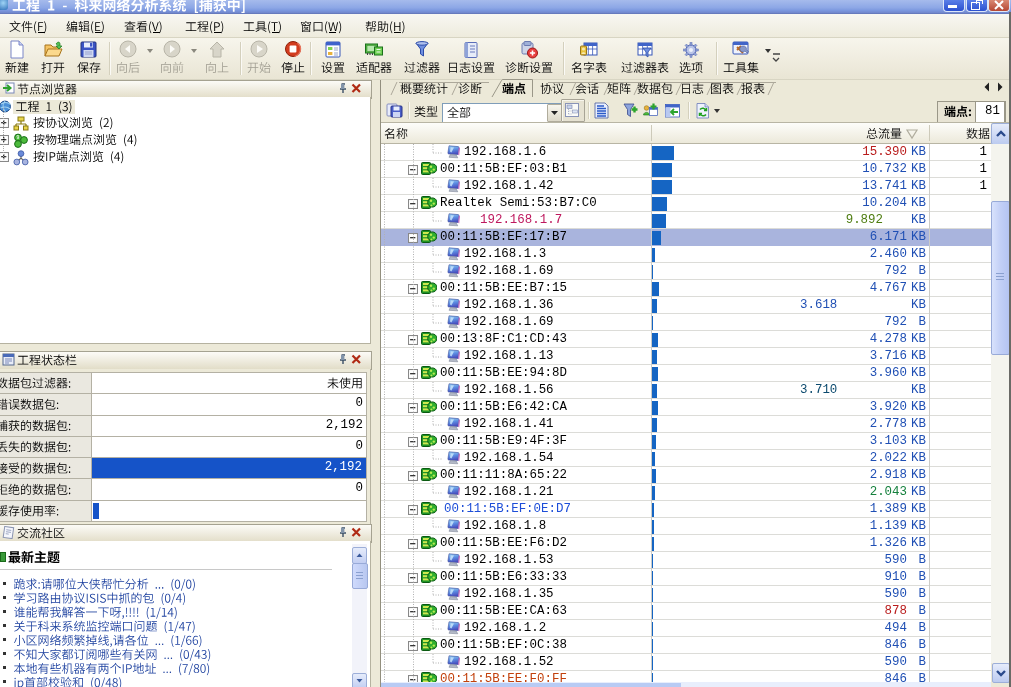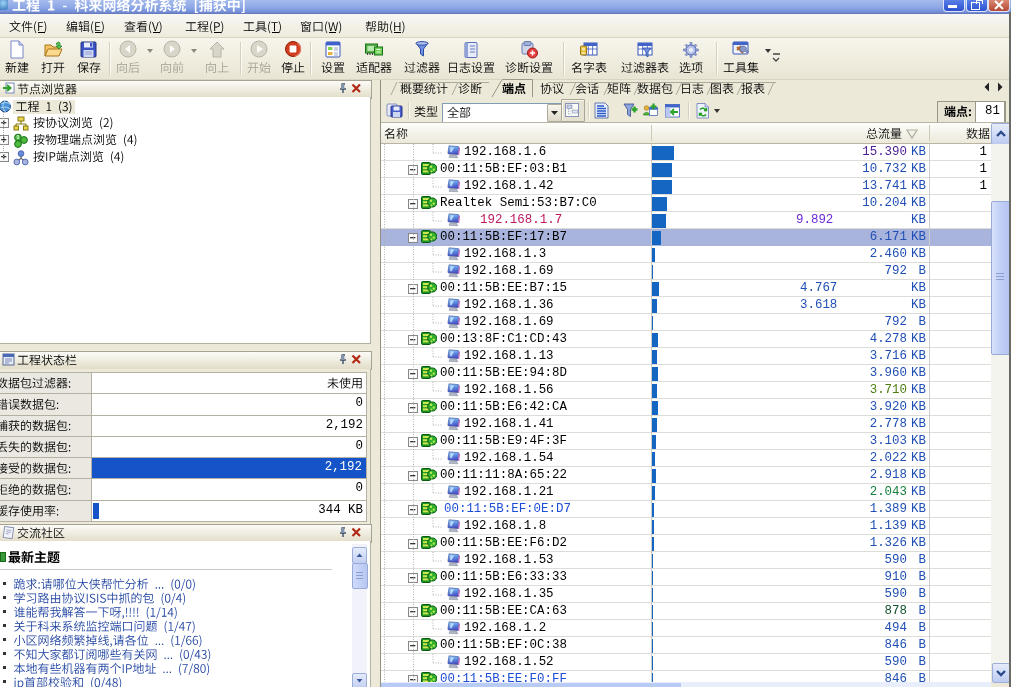--- a/index.html
+++ b/index.html
@@ -221,21 +221,20 @@
 <div style="position:absolute;left:0;top:478px;width:367px;height:1px;background:#b4b1a4"></div>
 <div style="position:absolute;left:0;top:500px;width:367px;height:1px;background:#b4b1a4"></div>
 <div style="position:absolute;left:0;top:521px;width:367px;height:1px;background:#b4b1a4"></div>
 <div class="mono" style="position:absolute;left:92px;top:397px;width:271px;text-align:right;color:#000">0</div>
 <div class="mono" style="position:absolute;left:92px;top:419px;width:271px;text-align:right;color:#000">2,192</div>
 <div class="mono" style="position:absolute;left:92px;top:440px;width:271px;text-align:right;color:#000">0</div>
 <div style="position:absolute;left:92px;top:458px;width:274px;height:20px;background:#1553c8"></div>
 <div class="mono" style="position:absolute;left:92px;top:461px;width:270px;text-align:right;color:#fff">2,192</div>
 <div class="mono" style="position:absolute;left:92px;top:482px;width:271px;text-align:right;color:#000">0</div>
 <div style="position:absolute;left:93px;top:503px;width:6px;height:16px;background:#1553c8"></div>
-<div class="mono" style="position:absolute;left:92px;top:504px;width:271px;text-align:right;color:#000">344 KB</div>
 <div style="position:absolute;left:0px;top:524px;width:371px;height:17px;background:linear-gradient(#fcfbf7,#e2ddc8);border:1px solid #a5a291;border-left:none"></div>
 <svg width="13" height="13" style="position:absolute;left:2px;top:526px" viewBox="0 0 13 13">
       <rect x="2" y="1" width="9" height="11" fill="#f4f6fc" stroke="#8a94b0" transform="rotate(8 6 6)"></rect>
       <path d="M4 4 H9 M4 6 H9 M4 8 H7" stroke="#9aa4c0" stroke-width="0.9" transform="rotate(8 6 6)"></path>
     </svg>
 <svg width="9" height="11" style="position:absolute;left:337px;top:527px">
       <path d="M4.5 1 H8 M6 1 V6 M3 6 H9 M6 6 V10" stroke="#3b4f66" stroke-width="1.4" fill="none"></path>
       <rect x="4" y="1" width="3.4" height="5" fill="#8294aa"></rect>
     </svg>
 <svg width="11" height="11" style="position:absolute;left:351px;top:527px">
@@ -378,21 +377,21 @@
       <path d="M5 0 V9 M5 9 H14" stroke="#b0b0b0" stroke-dasharray="1 1.5" fill="none"></path>
     </svg>
 <svg width="15" height="14" style="position:absolute;left:446px;top:145px" viewBox="0 0 15 14">
       <path d="M3 0.8 L12.2 1.6 Q13 1.7 12.9 2.5 L12.1 9.6 L2.6 8.9 Q1.8 8.8 1.9 8 Z" fill="url(#pcg)" stroke="#3a4a9a" stroke-width="0.6"></path>
       <path d="M12.1 9.6 L13.2 10.6 L14 3.2 L12.9 2.2 Z" fill="#c06ac0"></path>
       <path d="M4.2 9.6 L10.2 10 L11.8 12.8 L3 12.3 Z" fill="#b4bac8" stroke="#70788c" stroke-width="0.5"></path>
       <path d="M4.6 2.2 L8 2.6 L5.4 7.4 L4 6.6 Z" fill="#cfeafc" opacity="0.8"></path>
     </svg>
 <div class="mono" style="position:absolute;left:464px;top:146px;color:#000">192.168.1.6</div>
 <div style="position:absolute;left:652px;top:146px;width:22px;height:14px;background:#1565c3"></div>
-<div class="mono" style="position:absolute;left:800px;top:146px;width:107px;text-align:right;color:#4c1d95">15.390</div>
+<div class="mono" style="position:absolute;left:800px;top:146px;width:107px;text-align:right;color:#b91c1c">15.390</div>
 <div class="mono" style="position:absolute;left:907px;top:146px;width:19px;text-align:right;color:#1f4fb4">KB</div>
 <div class="mono" style="position:absolute;left:930px;top:146px;width:57px;text-align:right;color:#000">1</div>
 <div style="position:absolute;left:381px;top:177px;width:610px;height:1px;background:#dcdcd8"></div>
 <svg width="10" height="10" style="position:absolute;left:408px;top:165px" viewBox="0 0 9.5 9.5">
       <rect x="0.5" y="0.5" width="8.5" height="8.5" fill="#fff" stroke="#888"></rect>
       <path d="M2 4.5 H7" stroke="#000"></path>
     </svg>
 <svg width="16" height="14" style="position:absolute;left:421px;top:162px" viewBox="0 0 16 14">
       <rect x="0.5" y="0.5" width="9" height="12" rx="1" fill="#1f9426" stroke="#0a5a10"></rect>
       <rect x="2" y="2" width="6" height="2" fill="#cde84e"></rect>
@@ -447,21 +446,21 @@
       <path d="M5 0 V9 M5 9 H14" stroke="#b0b0b0" stroke-dasharray="1 1.5" fill="none"></path>
     </svg>
 <svg width="15" height="14" style="position:absolute;left:446px;top:213px" viewBox="0 0 15 14">
       <path d="M3 0.8 L12.2 1.6 Q13 1.7 12.9 2.5 L12.1 9.6 L2.6 8.9 Q1.8 8.8 1.9 8 Z" fill="url(#pcg)" stroke="#3a4a9a" stroke-width="0.6"></path>
       <path d="M12.1 9.6 L13.2 10.6 L14 3.2 L12.9 2.2 Z" fill="#c06ac0"></path>
       <path d="M4.2 9.6 L10.2 10 L11.8 12.8 L3 12.3 Z" fill="#b4bac8" stroke="#70788c" stroke-width="0.5"></path>
       <path d="M4.6 2.2 L8 2.6 L5.4 7.4 L4 6.6 Z" fill="#cfeafc" opacity="0.8"></path>
     </svg>
 <div class="mono" style="position:absolute;left:480px;top:214px;color:#be185d">192.168.1.7</div>
 <div style="position:absolute;left:652px;top:214px;width:14px;height:14px;background:#1565c3"></div>
-<div class="mono" style="position:absolute;left:796px;top:214px;width:107px;text-align:left;color:#6d28d9">9.892</div>
+<div class="mono" style="position:absolute;left:776px;top:214px;width:107px;text-align:right;color:#4d7c0f">9.892</div>
 <div class="mono" style="position:absolute;left:907px;top:214px;width:19px;text-align:right;color:#1f4fb4">KB</div>
 <div style="position:absolute;left:381px;top:229px;width:610px;height:17px;background:#a9b4dd"></div>
 <svg width="10" height="10" style="position:absolute;left:408px;top:233px" viewBox="0 0 9.5 9.5">
       <rect x="0.5" y="0.5" width="8.5" height="8.5" fill="#fff" stroke="#888"></rect>
       <path d="M2 4.5 H7" stroke="#000"></path>
     </svg>
 <svg width="16" height="14" style="position:absolute;left:421px;top:230px" viewBox="0 0 16 14">
       <rect x="0.5" y="0.5" width="9" height="12" rx="1" fill="#1f9426" stroke="#0a5a10"></rect>
       <rect x="2" y="2" width="6" height="2" fill="#cde84e"></rect>
       <rect x="2" y="5.2" width="6" height="2" fill="#cde84e"></rect>
@@ -513,21 +512,21 @@
       <rect x="2" y="2" width="6" height="2" fill="#cde84e"></rect>
       <rect x="2" y="5.2" width="6" height="2" fill="#cde84e"></rect>
       <rect x="2" y="8.4" width="6" height="2" fill="#cde84e"></rect>
       <circle cx="11.3" cy="6.5" r="4.6" fill="#2fae2f" stroke="#0a5a10"></circle>
       <circle cx="10" cy="4.8" r="1.2" fill="#b8ec50"></circle>
       <circle cx="12.8" cy="7.6" r="1.2" fill="#b8ec50"></circle>
       <circle cx="10.4" cy="9.4" r="1" fill="#b8ec50"></circle>
     </svg>
 <div class="mono" style="position:absolute;left:440px;top:282px;color:#000">00:11:5B:EE:B7:15</div>
 <div style="position:absolute;left:652px;top:282px;width:7px;height:14px;background:#1565c3"></div>
-<div class="mono" style="position:absolute;left:800px;top:282px;width:107px;color:#1f4fb4">4.767</div>
+<div class="mono" style="position:absolute;left:800px;top:282px;width:107px;text-align:right;color:#1f4fb4">4.767</div>
 <div class="mono" style="position:absolute;left:907px;top:282px;width:19px;text-align:right;color:#1f4fb4">KB</div>
 <div style="position:absolute;left:381px;top:313px;width:610px;height:1px;background:#dcdcd8"></div>
 <svg width="16" height="17" style="position:absolute;left:428px;top:297px">
       <path d="M5 0 V9 M5 9 H14" stroke="#b0b0b0" stroke-dasharray="1 1.5" fill="none"></path>
     </svg>
 <svg width="15" height="14" style="position:absolute;left:446px;top:298px" viewBox="0 0 15 14">
       <path d="M3 0.8 L12.2 1.6 Q13 1.7 12.9 2.5 L12.1 9.6 L2.6 8.9 Q1.8 8.8 1.9 8 Z" fill="url(#pcg)" stroke="#3a4a9a" stroke-width="0.6"></path>
       <path d="M12.1 9.6 L13.2 10.6 L14 3.2 L12.9 2.2 Z" fill="#c06ac0"></path>
       <path d="M4.2 9.6 L10.2 10 L11.8 12.8 L3 12.3 Z" fill="#b4bac8" stroke="#70788c" stroke-width="0.5"></path>
       <path d="M4.6 2.2 L8 2.6 L5.4 7.4 L4 6.6 Z" fill="#cfeafc" opacity="0.8"></path>
@@ -607,21 +606,21 @@
       <path d="M5 0 V9 M5 9 H14" stroke="#b0b0b0" stroke-dasharray="1 1.5" fill="none"></path>
     </svg>
 <svg width="15" height="14" style="position:absolute;left:446px;top:383px" viewBox="0 0 15 14">
       <path d="M3 0.8 L12.2 1.6 Q13 1.7 12.9 2.5 L12.1 9.6 L2.6 8.9 Q1.8 8.8 1.9 8 Z" fill="url(#pcg)" stroke="#3a4a9a" stroke-width="0.6"></path>
       <path d="M12.1 9.6 L13.2 10.6 L14 3.2 L12.9 2.2 Z" fill="#c06ac0"></path>
       <path d="M4.2 9.6 L10.2 10 L11.8 12.8 L3 12.3 Z" fill="#b4bac8" stroke="#70788c" stroke-width="0.5"></path>
       <path d="M4.6 2.2 L8 2.6 L5.4 7.4 L4 6.6 Z" fill="#cfeafc" opacity="0.8"></path>
     </svg>
 <div class="mono" style="position:absolute;left:464px;top:384px;color:#000">192.168.1.56</div>
 <div style="position:absolute;left:652px;top:384px;width:5px;height:14px;background:#1565c3"></div>
-<div class="mono" style="position:absolute;left:800px;top:384px;width:107px;text-align:right;color:#4d7c0f">3.710</div>
+<div class="mono" style="position:absolute;left:800px;top:384px;width:107px;color:#0c4a6e">3.710</div>
 <div class="mono" style="position:absolute;left:907px;top:384px;width:19px;text-align:right;color:#1f4fb4">KB</div>
 <div style="position:absolute;left:381px;top:415px;width:610px;height:1px;background:#dcdcd8"></div>
 <svg width="10" height="10" style="position:absolute;left:408px;top:403px" viewBox="0 0 9.5 9.5">
       <rect x="0.5" y="0.5" width="8.5" height="8.5" fill="#fff" stroke="#888"></rect>
       <path d="M2 4.5 H7" stroke="#000"></path>
     </svg>
 <svg width="16" height="14" style="position:absolute;left:421px;top:400px" viewBox="0 0 16 14">
       <rect x="0.5" y="0.5" width="9" height="12" rx="1" fill="#1f9426" stroke="#0a5a10"></rect>
       <rect x="2" y="2" width="6" height="2" fill="#cde84e"></rect>
       <rect x="2" y="5.2" width="6" height="2" fill="#cde84e"></rect>
@@ -824,21 +823,21 @@
       <rect x="2" y="2" width="6" height="2" fill="#cde84e"></rect>
       <rect x="2" y="5.2" width="6" height="2" fill="#cde84e"></rect>
       <rect x="2" y="8.4" width="6" height="2" fill="#cde84e"></rect>
       <circle cx="11.3" cy="6.5" r="4.6" fill="#2fae2f" stroke="#0a5a10"></circle>
       <circle cx="10" cy="4.8" r="1.2" fill="#b8ec50"></circle>
       <circle cx="12.8" cy="7.6" r="1.2" fill="#b8ec50"></circle>
       <circle cx="10.4" cy="9.4" r="1" fill="#b8ec50"></circle>
     </svg>
 <div class="mono" style="position:absolute;left:440px;top:605px;color:#000">00:11:5B:EE:CA:63</div>
 <div style="position:absolute;left:652px;top:605px;width:1px;height:14px;background:#1565c3"></div>
-<div class="mono" style="position:absolute;left:800px;top:605px;width:107px;text-align:right;color:#14532d">878</div>
+<div class="mono" style="position:absolute;left:800px;top:605px;width:107px;text-align:right;color:#b91c1c">878</div>
 <div class="mono" style="position:absolute;left:907px;top:605px;width:19px;text-align:right;color:#1f4fb4">B</div>
 <div style="position:absolute;left:381px;top:636px;width:610px;height:1px;background:#dcdcd8"></div>
 <svg width="16" height="17" style="position:absolute;left:428px;top:620px">
       <path d="M5 0 V9 M5 9 H14" stroke="#b0b0b0" stroke-dasharray="1 1.5" fill="none"></path>
     </svg>
 <svg width="15" height="14" style="position:absolute;left:446px;top:621px" viewBox="0 0 15 14">
       <path d="M3 0.8 L12.2 1.6 Q13 1.7 12.9 2.5 L12.1 9.6 L2.6 8.9 Q1.8 8.8 1.9 8 Z" fill="url(#pcg)" stroke="#3a4a9a" stroke-width="0.6"></path>
       <path d="M12.1 9.6 L13.2 10.6 L14 3.2 L12.9 2.2 Z" fill="#c06ac0"></path>
       <path d="M4.2 9.6 L10.2 10 L11.8 12.8 L3 12.3 Z" fill="#b4bac8" stroke="#70788c" stroke-width="0.5"></path>
       <path d="M4.6 2.2 L8 2.6 L5.4 7.4 L4 6.6 Z" fill="#cfeafc" opacity="0.8"></path>
@@ -888,21 +887,21 @@
 <svg width="16" height="14" style="position:absolute;left:421px;top:672px" viewBox="0 0 16 14">
       <rect x="0.5" y="0.5" width="9" height="12" rx="1" fill="#1f9426" stroke="#0a5a10"></rect>
       <rect x="2" y="2" width="6" height="2" fill="#cde84e"></rect>
       <rect x="2" y="5.2" width="6" height="2" fill="#cde84e"></rect>
       <rect x="2" y="8.4" width="6" height="2" fill="#cde84e"></rect>
       <circle cx="11.3" cy="6.5" r="4.6" fill="#2fae2f" stroke="#0a5a10"></circle>
       <circle cx="10" cy="4.8" r="1.2" fill="#b8ec50"></circle>
       <circle cx="12.8" cy="7.6" r="1.2" fill="#b8ec50"></circle>
       <circle cx="10.4" cy="9.4" r="1" fill="#b8ec50"></circle>
     </svg>
-<div class="mono" style="position:absolute;left:440px;top:673px;color:#1d4ed8">00:11:5B:EE:F0:FF</div>
+<div class="mono" style="position:absolute;left:440px;top:673px;color:#c2410c">00:11:5B:EE:F0:FF</div>
 <div style="position:absolute;left:652px;top:673px;width:1px;height:14px;background:#1565c3"></div>
 <div class="mono" style="position:absolute;left:800px;top:673px;width:107px;text-align:right;color:#1f4fb4">846</div>
 <div class="mono" style="position:absolute;left:907px;top:673px;width:19px;text-align:right;color:#1f4fb4">B</div>
 <div style="position:absolute;left:651px;top:144px;width:1px;height:543px;background:#ccccc8"></div>
 <div style="position:absolute;left:929px;top:144px;width:1px;height:543px;background:#ccccc8"></div>
 <svg width="8" height="543" style="position:absolute;left:381px;top:144px">
       <path d="M3.5 0 V543" stroke="#b0b0b0" stroke-dasharray="1 1.5"></path>
     </svg>
 <svg width="8" height="543" style="position:absolute;left:410px;top:144px">
       <path d="M3.5 0 V543" stroke="#b0b0b0" stroke-dasharray="1 1.5"></path>

